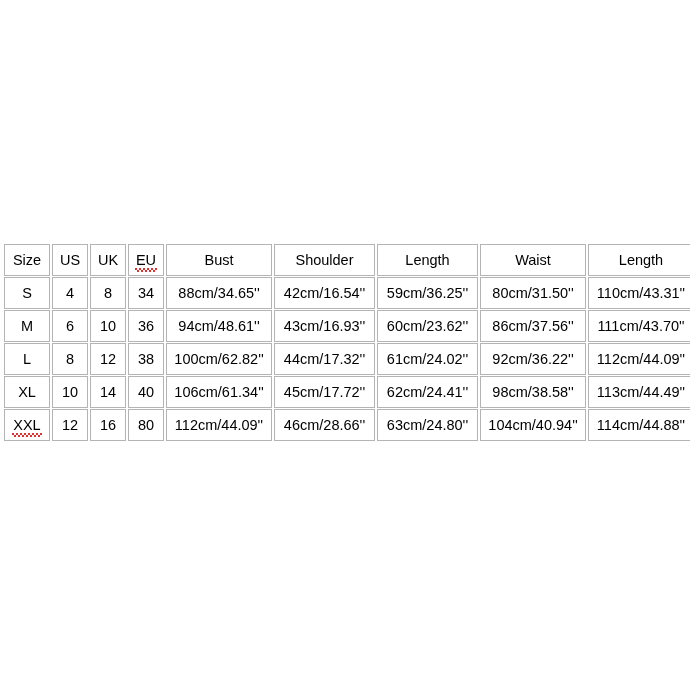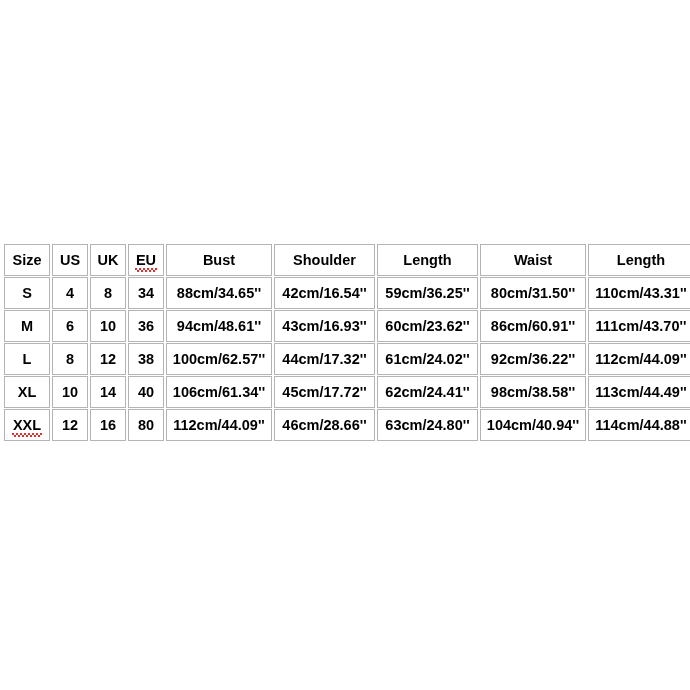--- a/index.html
+++ b/index.html
@@ -37,21 +37,21 @@
     table-layout: fixed;
   }
 
   table.size-table td {
     border: 1px solid #b4b4b4;
     background: #ffffff;
     height: 30px;
     padding: 0 2px;
     text-align: center;
     vertical-align: middle;
-    font-weight: bold;
+    font-weight: normal;
     font-size: 14.5px;
     color: #000000;
     white-space: nowrap;
     overflow: hidden;
   }
 
   table.size-table td.hdr {
     font-size: 14.5px;
   }
 
@@ -131,30 +131,30 @@
         </tr>
 
         <tr>
           <td>M</td>
           <td>6</td>
           <td>10</td>
           <td>36</td>
           <td>94cm/48.61''</td>
           <td>43cm/16.93''</td>
           <td>60cm/23.62''</td>
-          <td>86cm/60.91''</td>
+          <td>86cm/37.56''</td>
           <td>111cm/43.70''</td>
         </tr>
 
         <tr>
           <td>L</td>
           <td>8</td>
           <td>12</td>
           <td>38</td>
-          <td>100cm/62.57''</td>
+          <td>100cm/62.82''</td>
           <td>44cm/17.32''</td>
           <td>61cm/24.02''</td>
           <td>92cm/36.22''</td>
           <td>112cm/44.09''</td>
         </tr>
 
         <tr>
           <td>XL</td>
           <td>10</td>
           <td>14</td>

